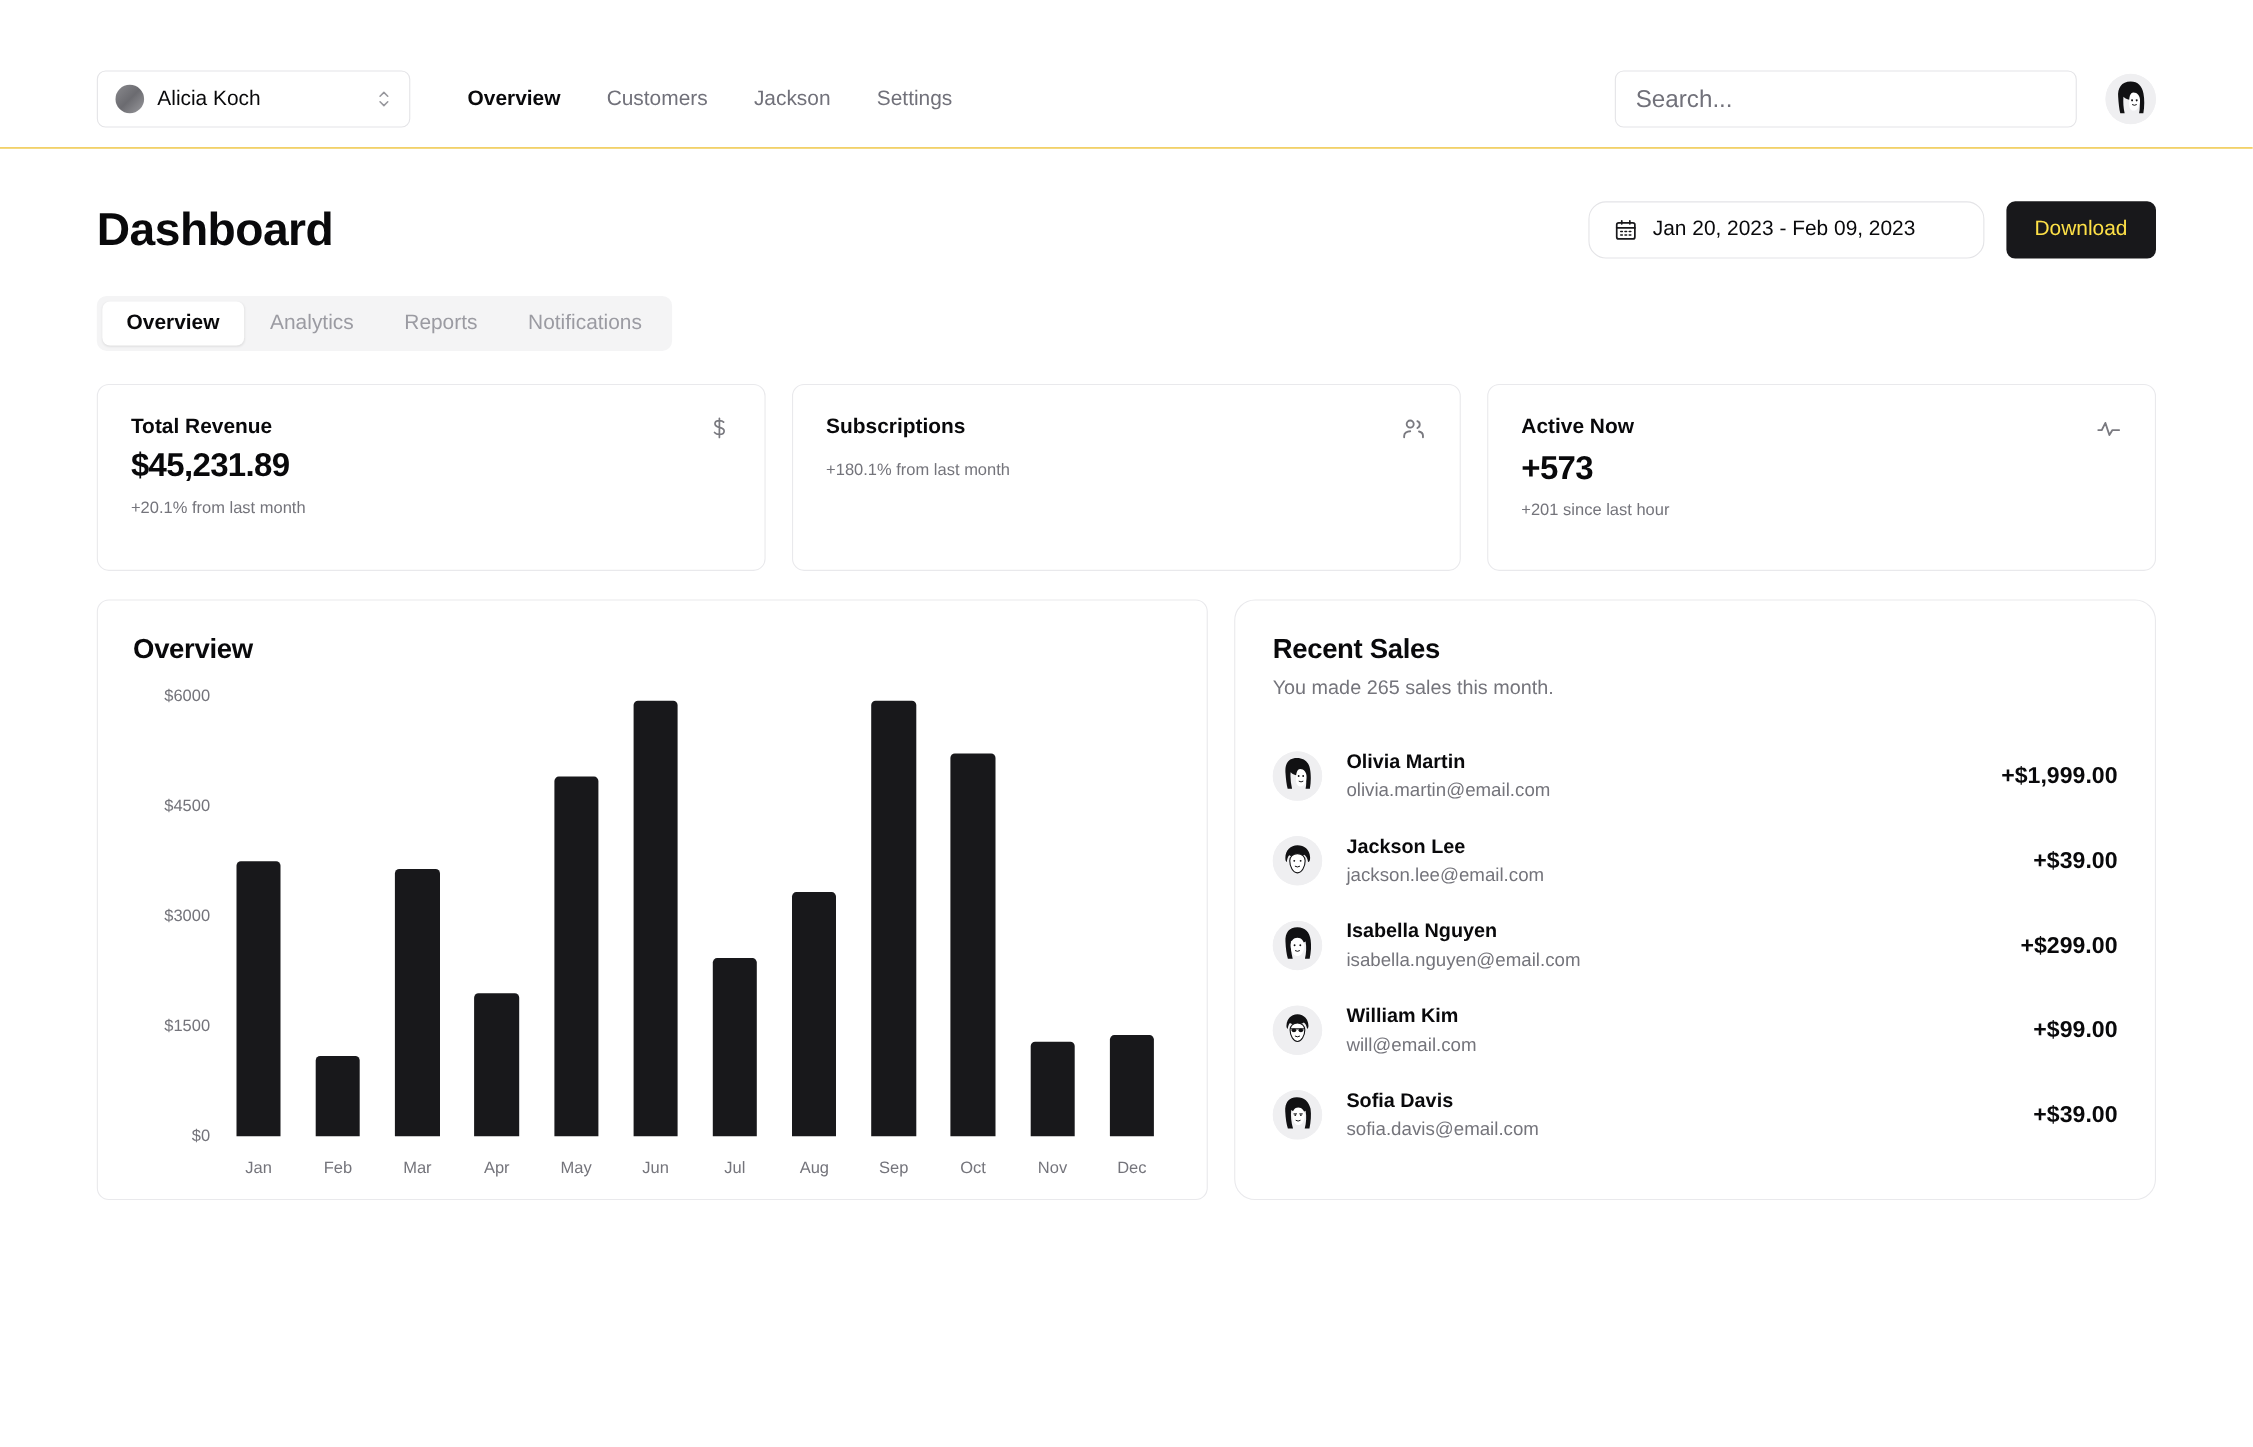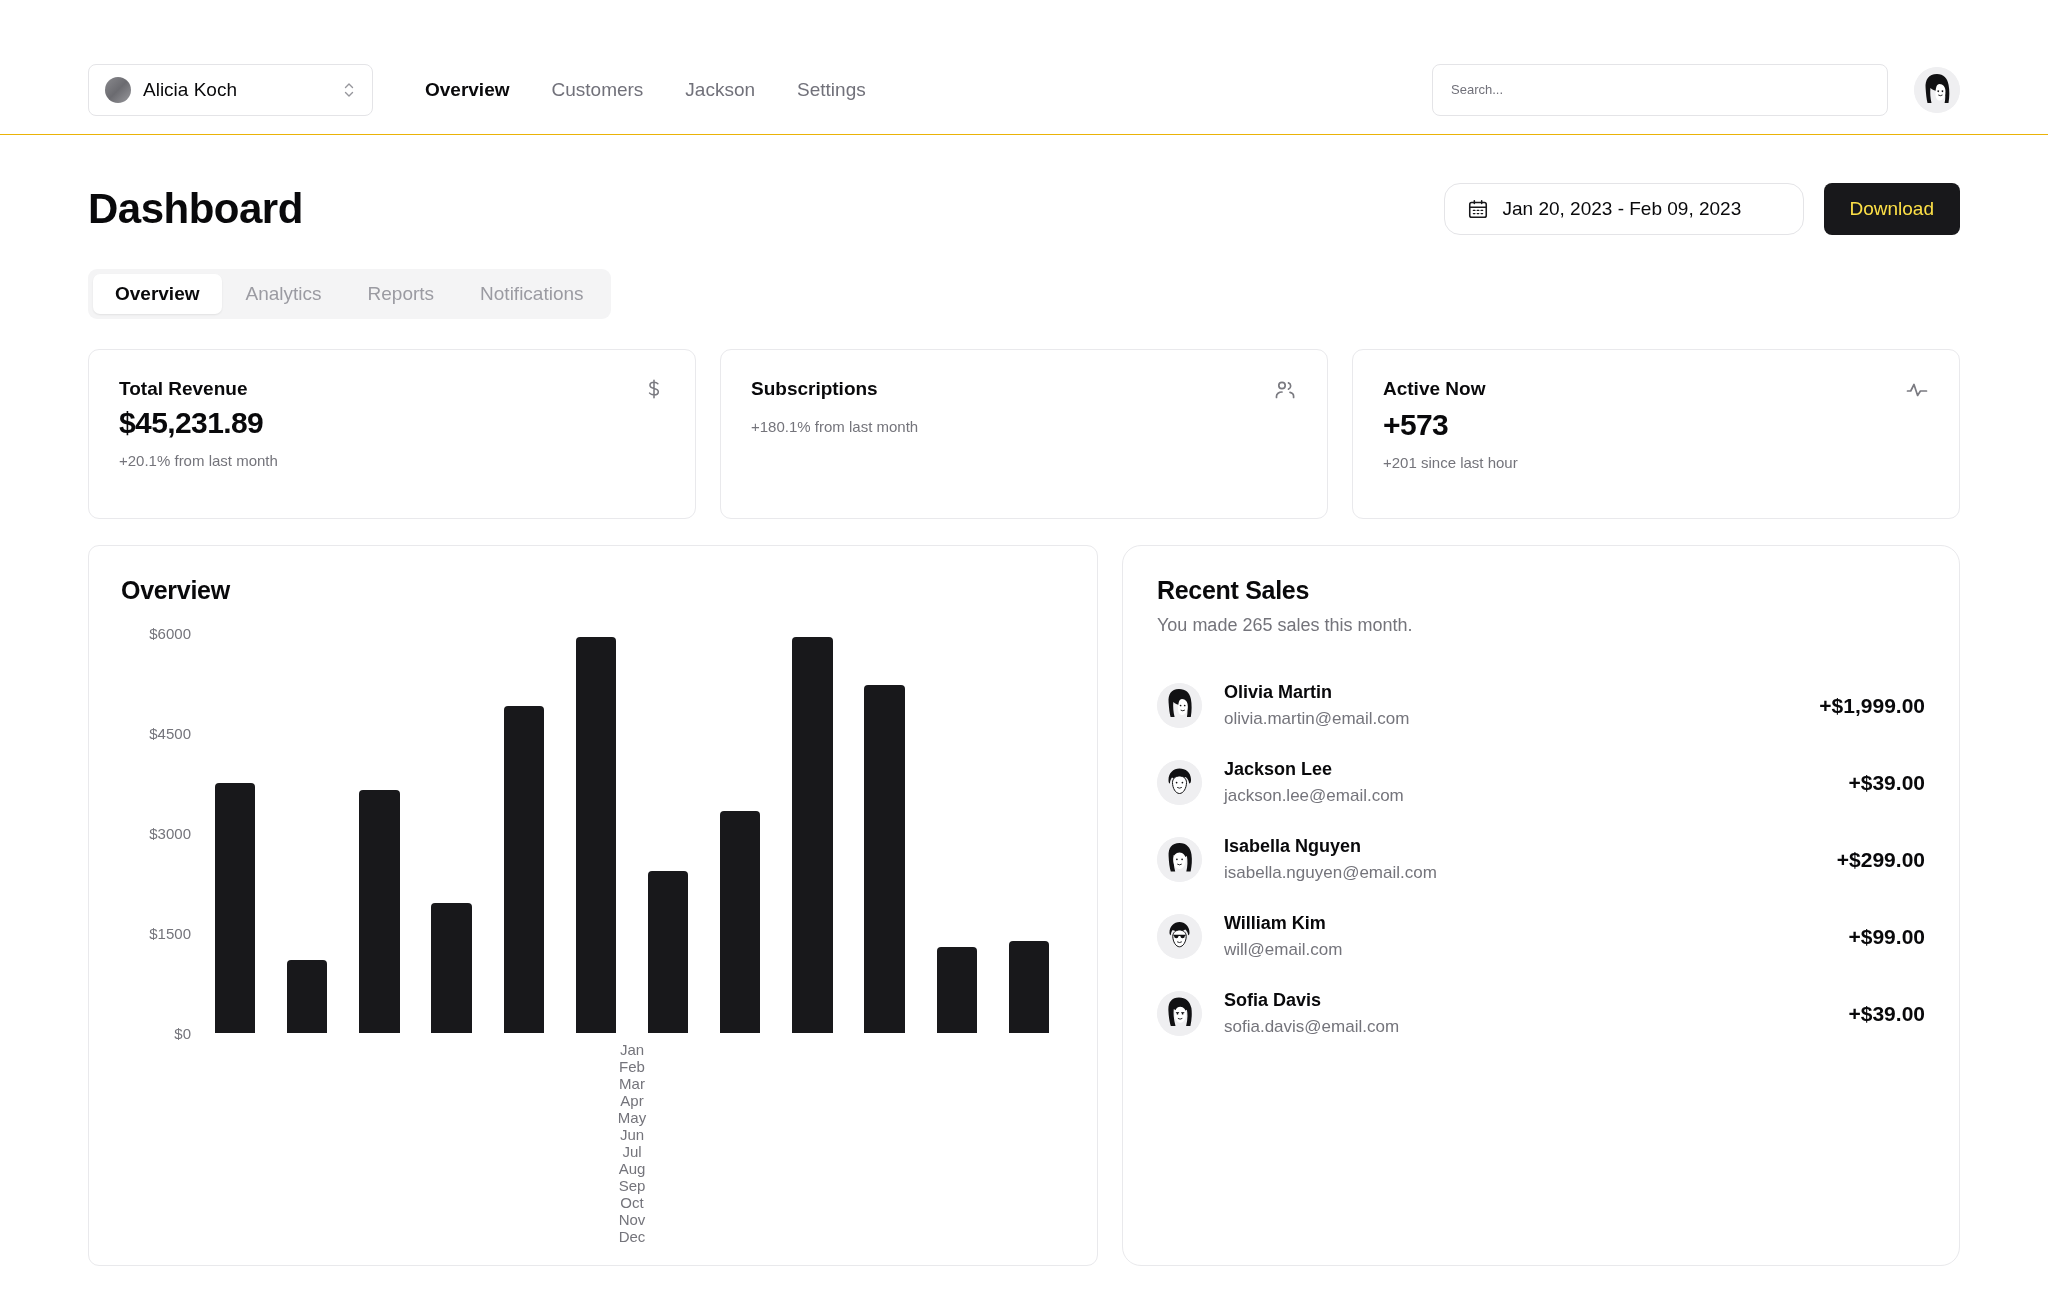--- a/index.html
+++ b/index.html
@@ -38,24 +38,24 @@
   }
   .team-name { font-size: 19px; color: #09090b; flex: 1; }
   .chev { width: 14px; height: 22px; flex:none; opacity: .6; }
 
   .nav { display: flex; align-items: center; gap: 42px; margin-left: 52px; }
   .nav-item { font-size: 19px; color: #71717a; cursor: pointer; white-space: nowrap; }
   .nav-item.active { color: #09090b; font-weight: 600; }
 
   .topbar-right { margin-left: auto; display: flex; align-items: center; gap: 26px; }
   .search-box {
-    width: 456px; height: 52px;
+    width: 420px; height: 52px;
     border: 1px solid #e4e4e7; border-radius: 8px;
     background: #fff;
-    font-size: 13px; color: #09090b;
+    font-size: 22px; color: #09090b;
     padding: 0 18px;
     font-family: "Liberation Sans", sans-serif;
     outline: none;
   }
   .search-box::placeholder { color: #71717a; }
   .user-avatar {
     width: 46px; height: 46px; border-radius: 50%;
     background: #efeff1;
     position: relative; overflow: hidden; flex: none; cursor: pointer;
   }
@@ -135,21 +135,21 @@
   .plot {
     position: absolute; left: 78px; right: 0; top: 0; bottom: 0;
     display: flex; align-items: flex-end; gap: 0;
   }
   .bar-col { flex: 1 1 0; display: flex; flex-direction: column;
     align-items: center; justify-content: flex-end; height: 100%; }
   .bar {
     width: 56%; background: #18181b;
     border-radius: 4px 4px 0 0;
   }
-  .x-axis { display: flex; margin-left: 78px; margin-top: 8px; flex-direction: column; }
+  .x-axis { display: flex; margin-left: 78px; margin-top: 20px; }
   .x-tick { flex: 1 1 0; text-align: center; font-size: 15px; color: #74747b; }
 
   
   .sales-list { margin-top: 32px; }
   .sale-row { display: flex; align-items: center; height: 75px; margin-bottom: 2px; }
   .sale-avatar {
     width: 45px; height: 45px; border-radius: 50%;
     background: #efeff1; flex: none; position: relative; overflow: hidden;
     margin-right: 22px;
   }

